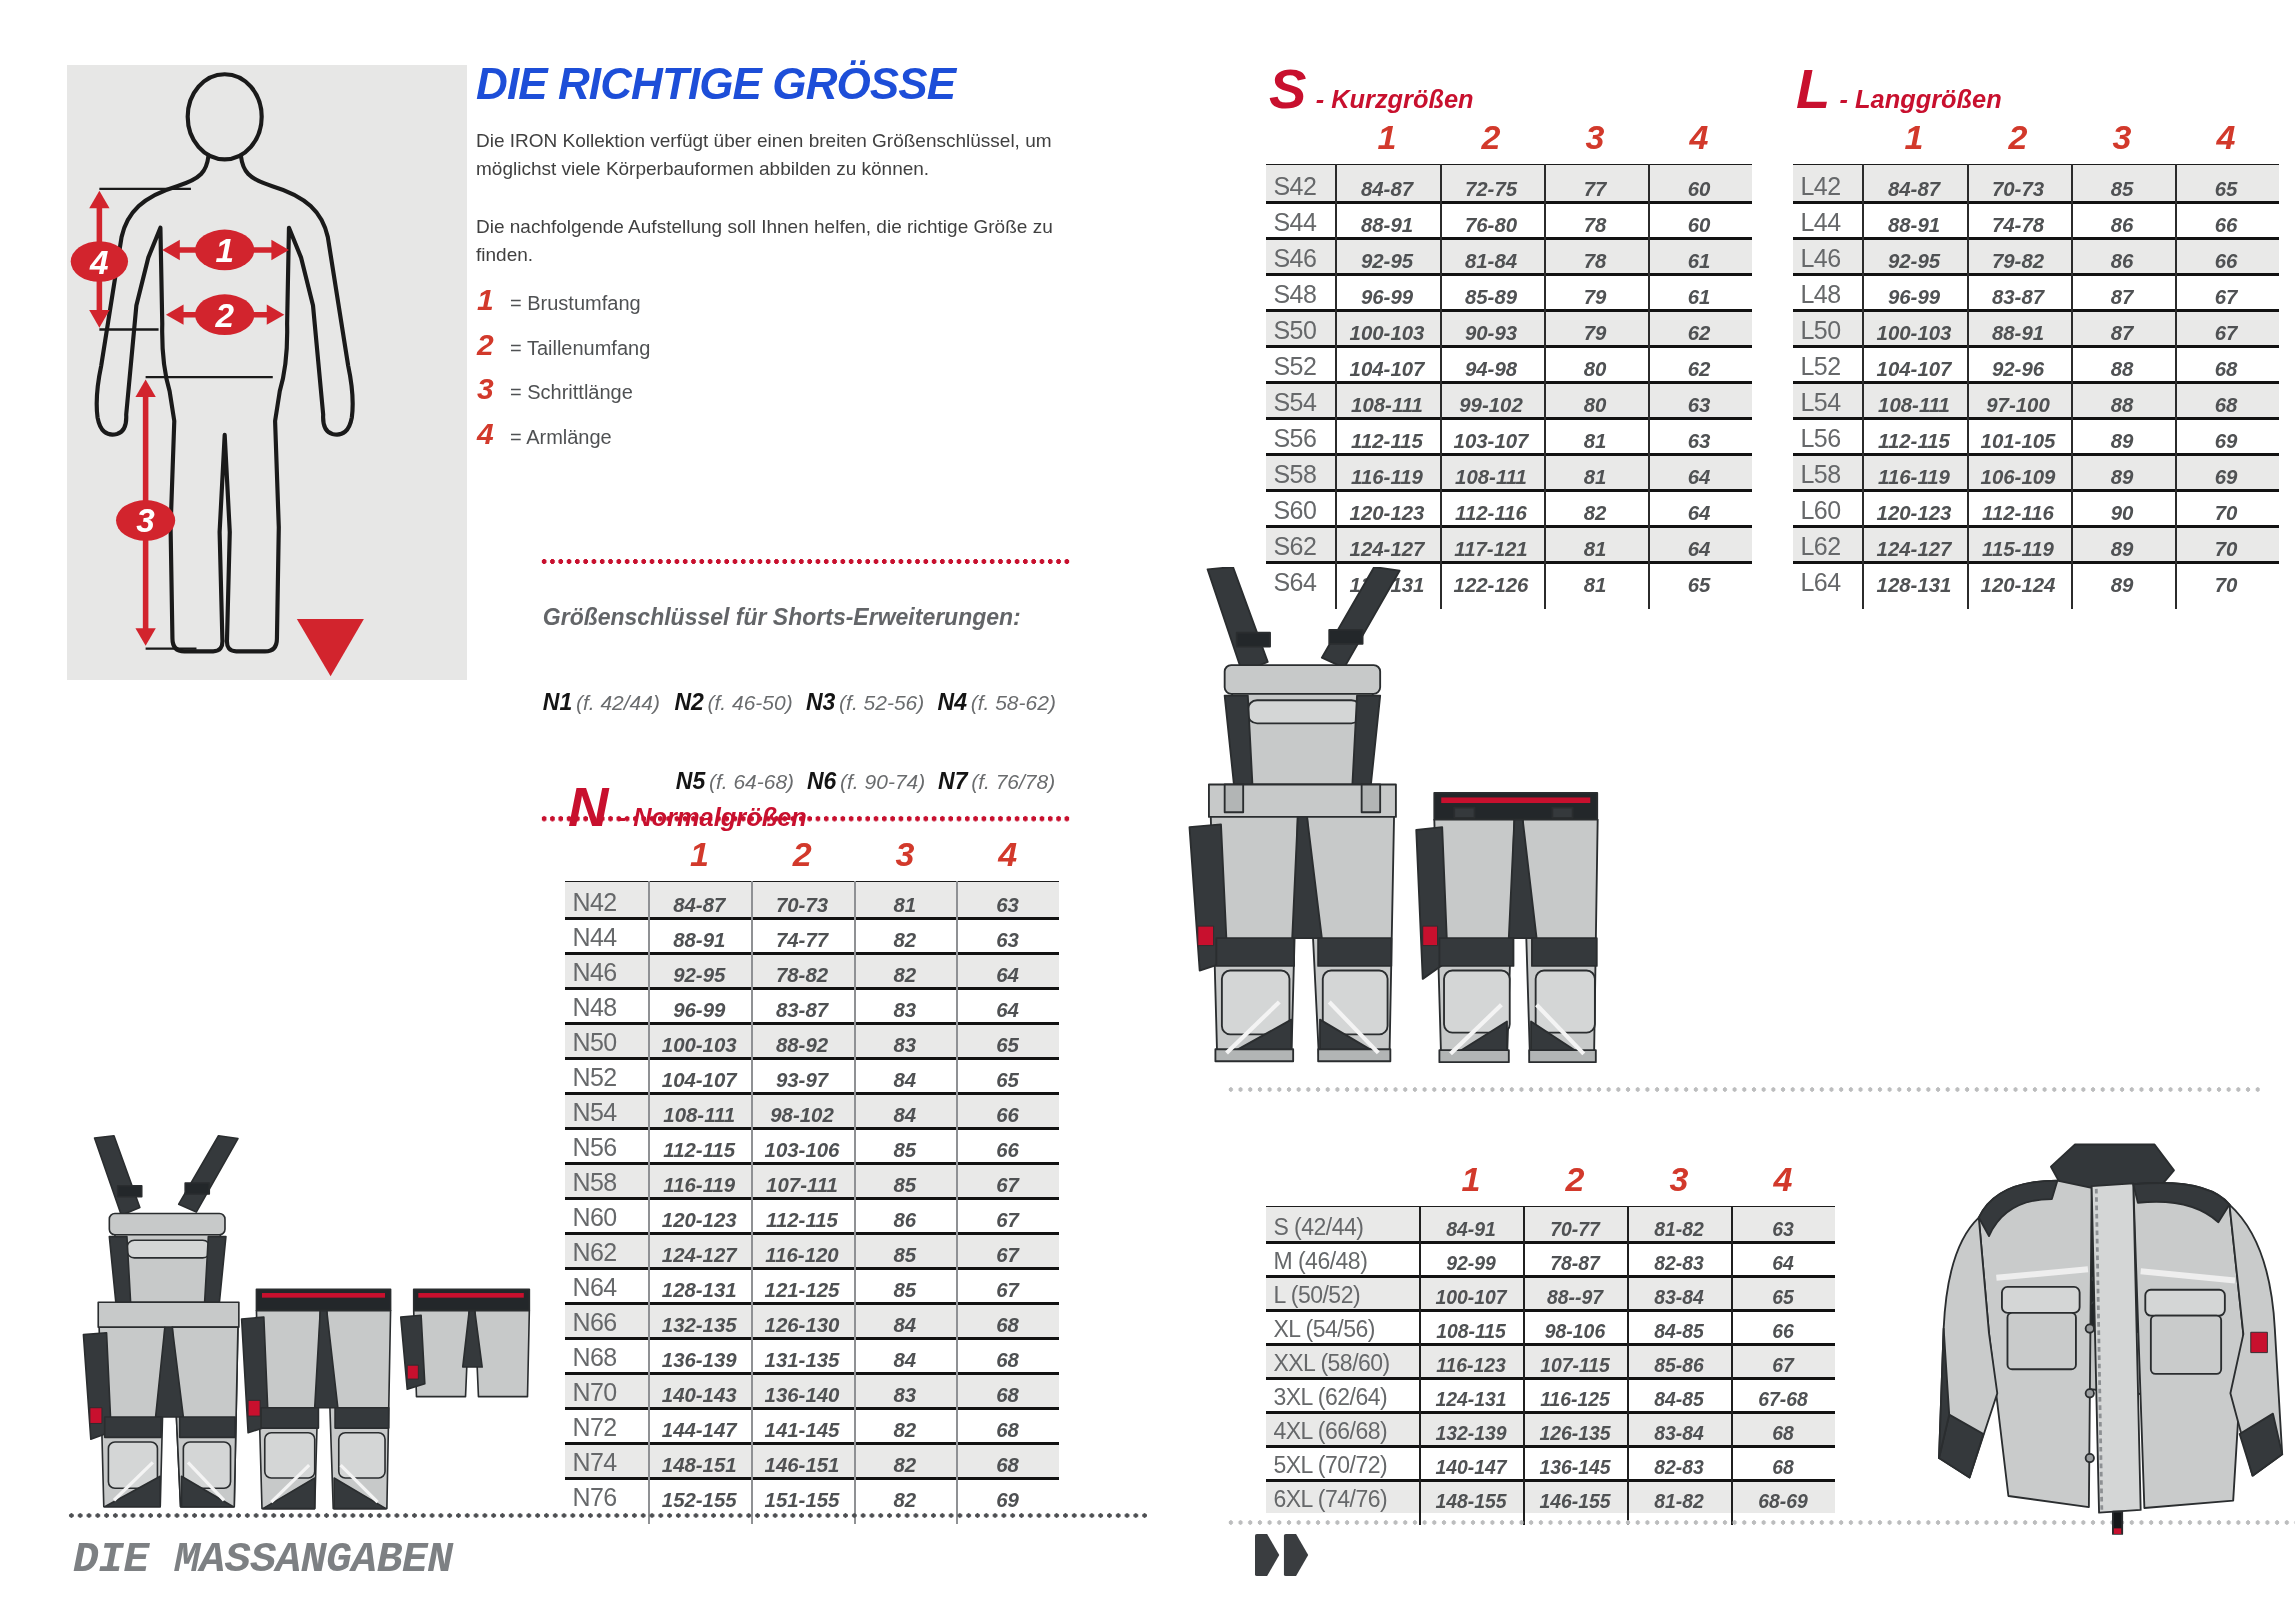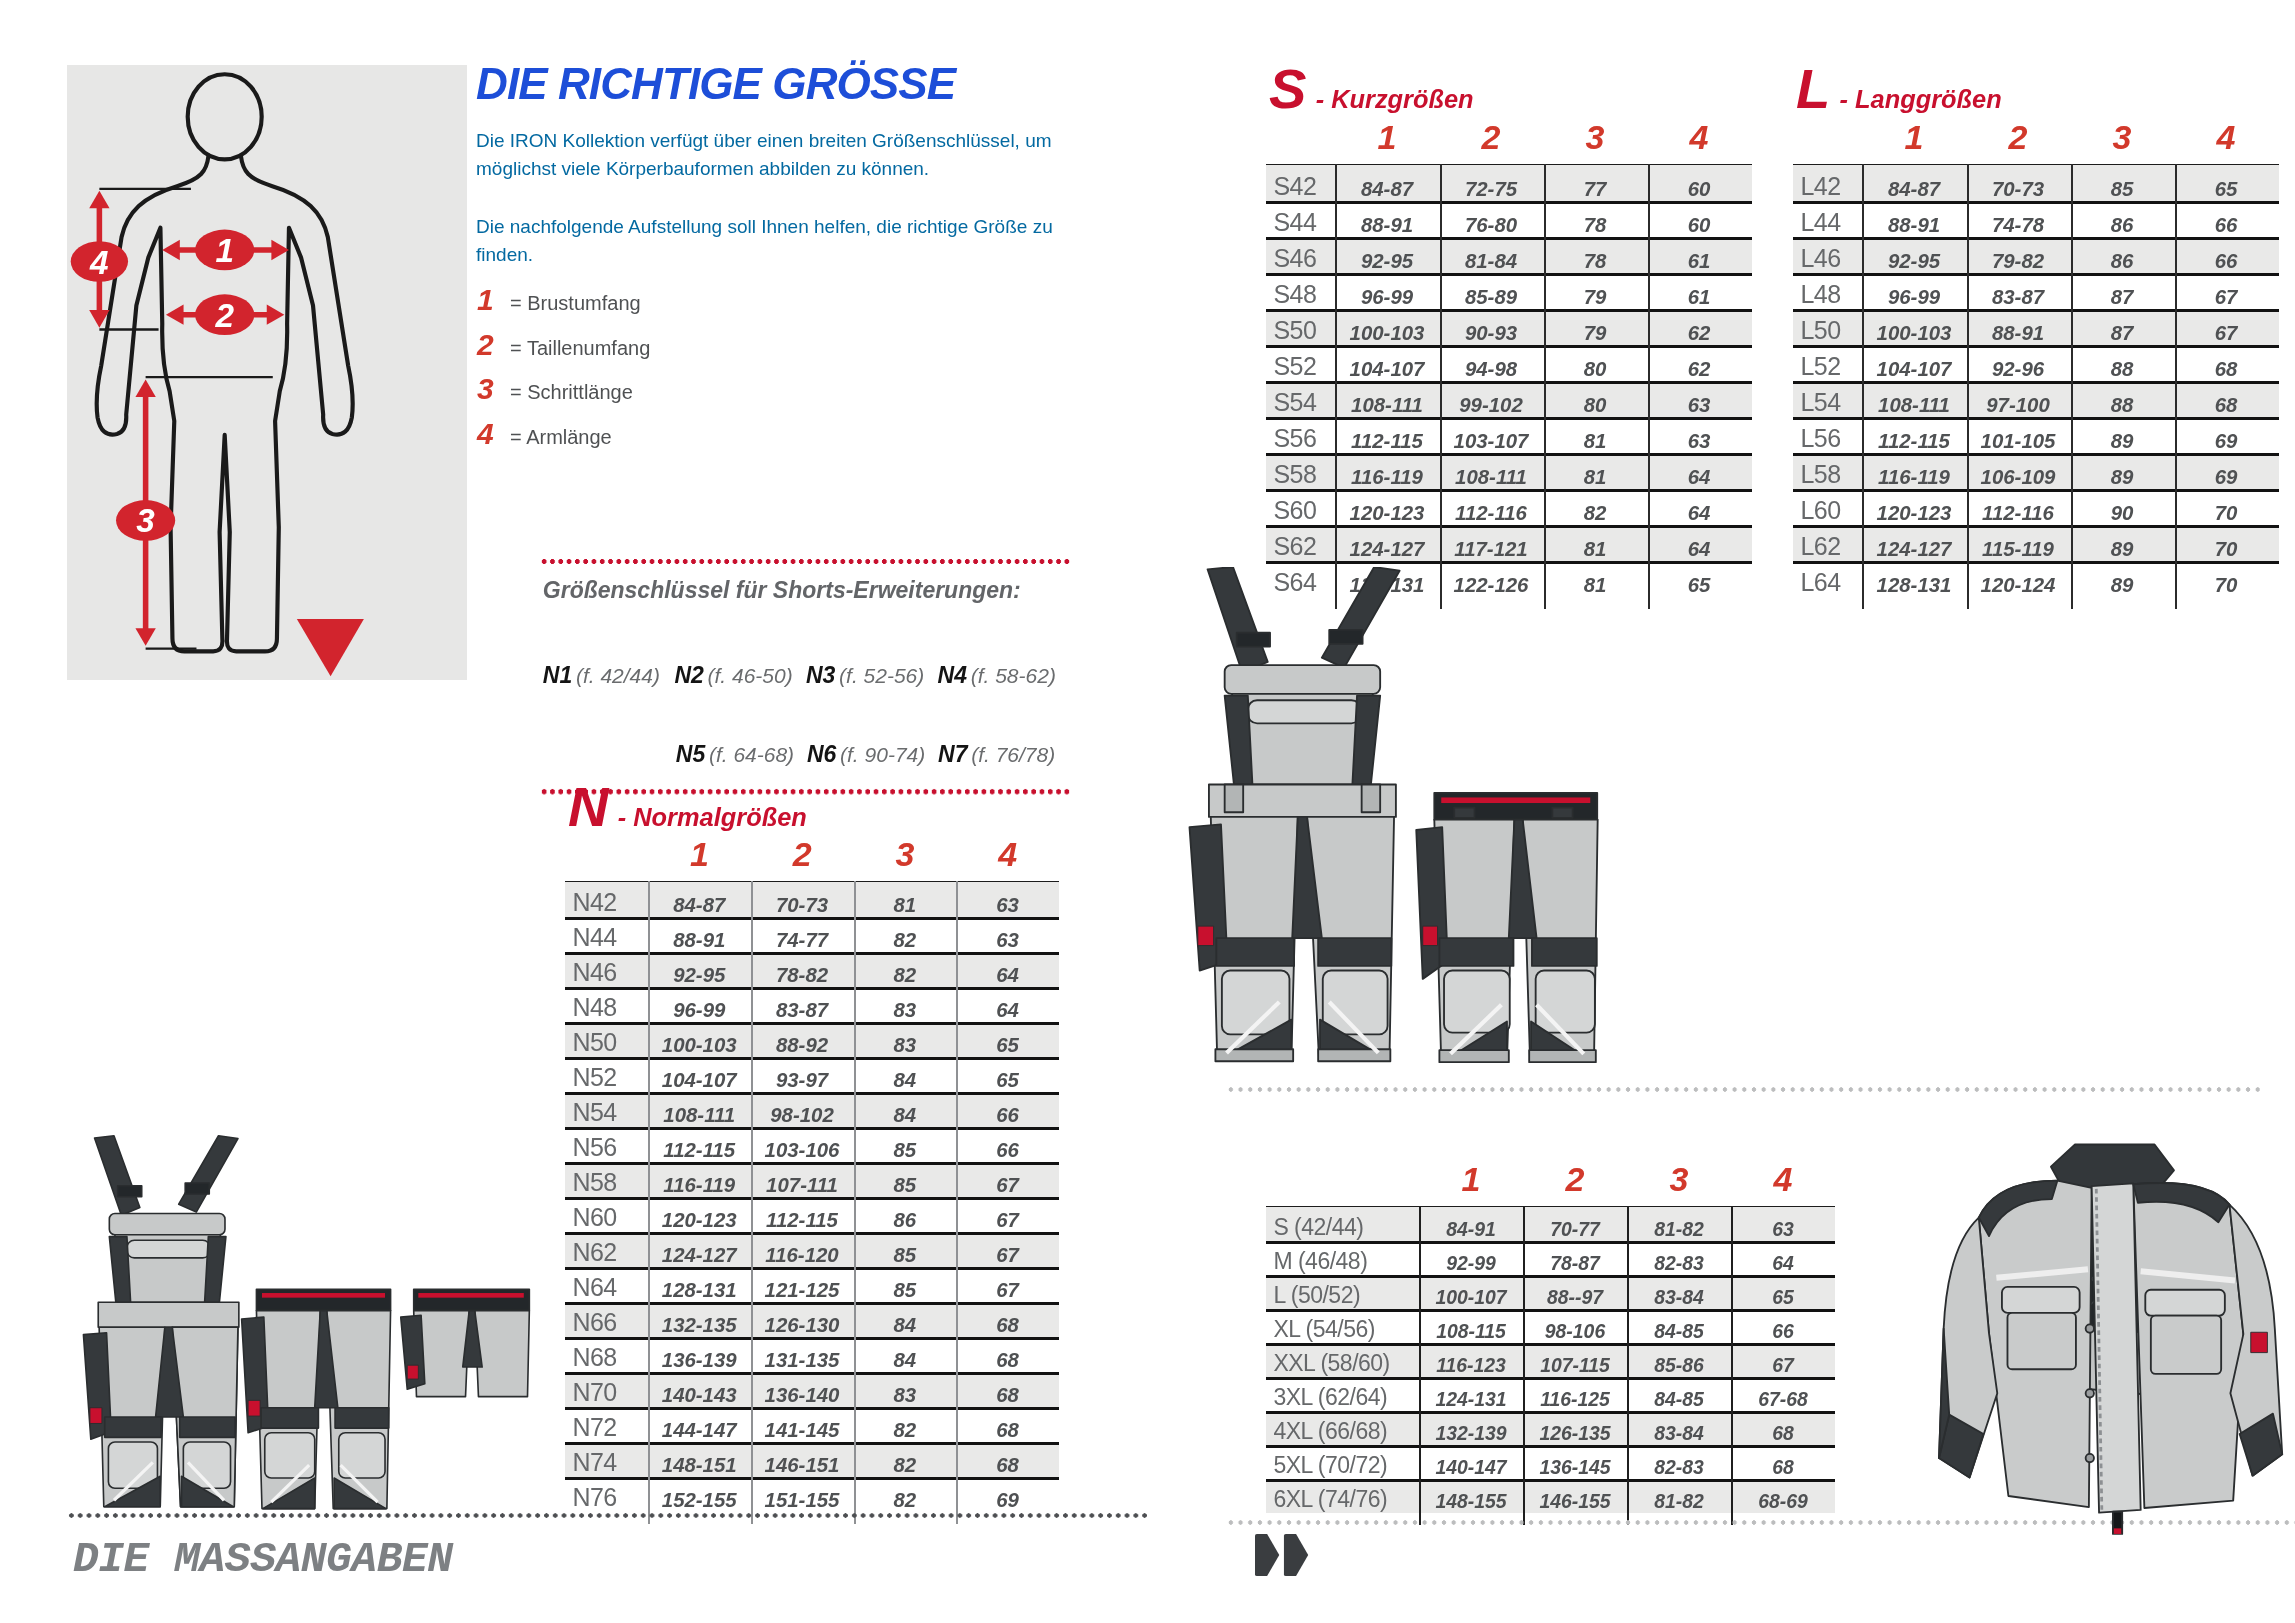--- a/index.html
+++ b/index.html
@@ -4,35 +4,35 @@
 <style>
   * { margin:0; padding:0; box-sizing:border-box; }
   html,body { background:#ffffff; }
   body { font-family:"Liberation Sans", sans-serif; width:2295px; height:1623px; position:relative; overflow:hidden; }
   #page { position:absolute; inset:0; background:#fff; }
 
   .abs { position:absolute; }
 
   
   .main-title { font:italic 900 44px "Liberation Sans", sans-serif; color:#1d4ed8; letter-spacing:-0.9px; }
-  .intro-p { width:592px; font:400 19px/1.5 "Liberation Sans", sans-serif; color:#0369a1; }
+  .intro-p { width:592px; font:400 19px/1.5 "Liberation Sans", sans-serif; color:#404040; }
   .leg-item { display:flex; align-items:baseline; margin-bottom:10.6px; }
   .leg-num { font:italic 900 30px "Liberation Sans", sans-serif; color:#d2392b; width:33px; }
   .leg-label { font:400 20px "Liberation Sans", sans-serif; color:#4f5153; }
 
   
   .dots { height:7.4px; background-repeat:repeat-x; background-position:left center; }
   .dots.red  { background-image:radial-gradient(circle, #c8102e 2.3px, transparent 2.8px); background-size:8.3px 7.4px; }
   .dots.dark { background-image:radial-gradient(circle, #4d4f52 2.1px, transparent 2.5px); background-size:8.8px 7.4px; }
   .dots.lite { background-image:radial-gradient(circle, #bcbdbe 2.1px, transparent 2.5px); background-size:9.7px 7.4px; }
 
   
   #shorts-box { width:532px; }
   #shorts-box .inner { padding:12px 2.8px 14px 2.8px; }
-  .shorts-title { font:italic 700 23px "Liberation Sans", sans-serif; color:#636568; margin-bottom:13px; }
+  .shorts-title { font:italic 700 23px "Liberation Sans", sans-serif; color:#636568; margin-bottom:13px;margin-top:27px; }
   .shorts-row { display:flex; margin-bottom:6.5px; }
   .shorts-row.second { margin-left:133px; }
   .shorts-item { width:133px; white-space:nowrap;margin-top:45px; }
   .shorts-code { font:italic 900 23px "Liberation Sans", sans-serif; color:#141414; }
   .shorts-range { font:italic 400 21px "Liberation Sans", sans-serif; color:#6a6c6e; margin-left:3.7px; }
 
   
   .tbl-head { white-space:nowrap; }
   .tbl-head .big  { font:italic 900 56px "Liberation Sans", sans-serif; color:#c8102e; }
   .tbl-head .rest { font:italic 700 25.4px "Liberation Sans", sans-serif; color:#c8102e; margin-left:9.3px; }

